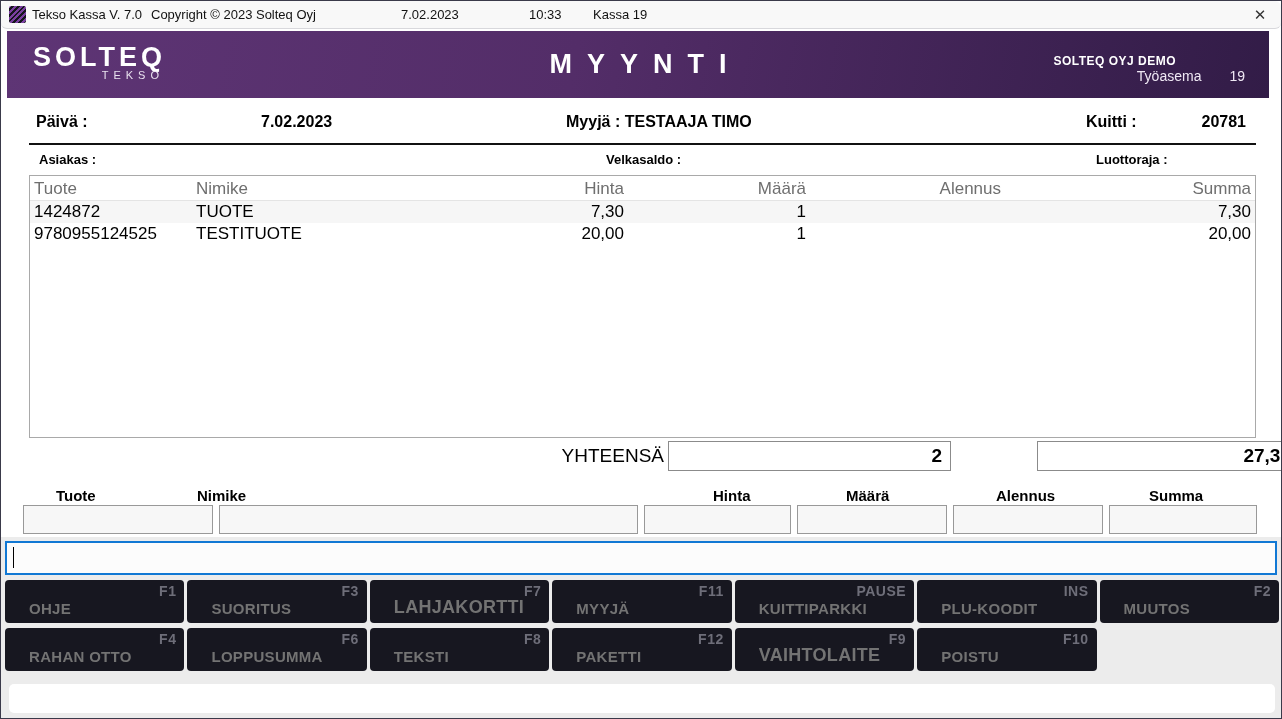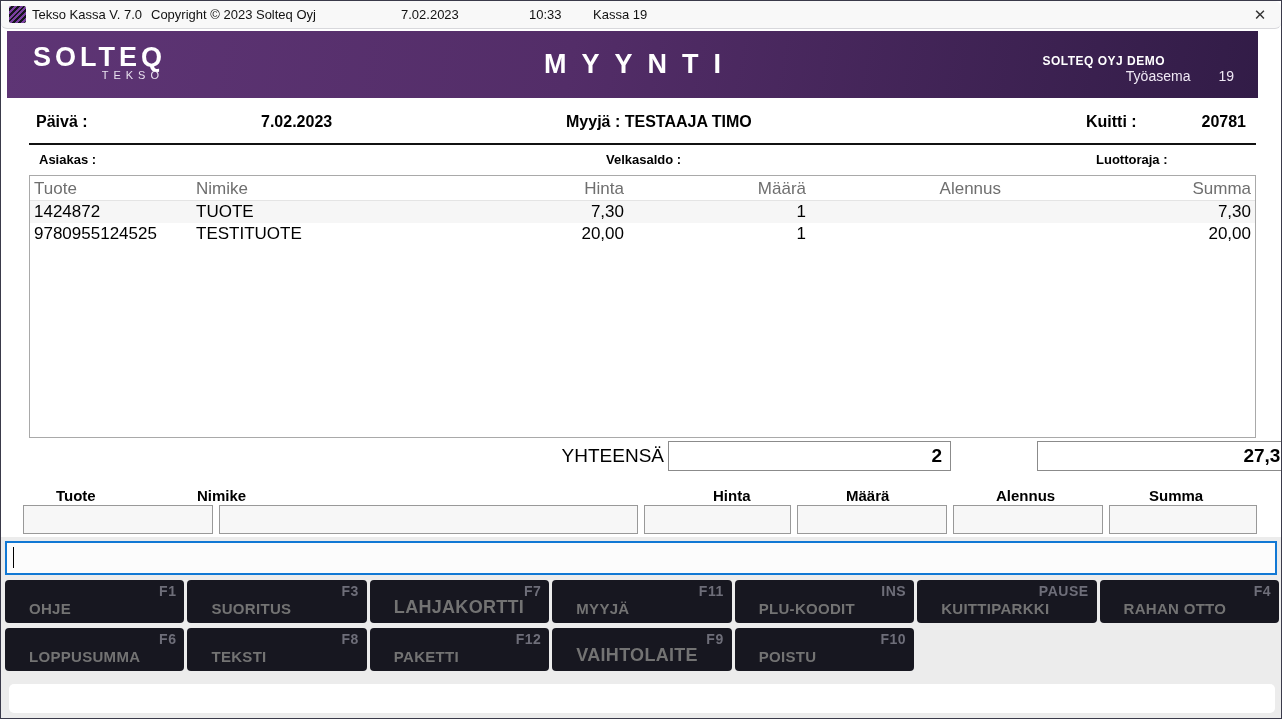--- a/index.html
+++ b/index.html
@@ -29,21 +29,21 @@
   .tb-time  { left:528px; }
   .tb-kassa { left:592px; }
   .tb-close {
     position:absolute; right:8px; top:2px; width:26px; height:24px;
     display:flex; align-items:center; justify-content:center;
     font-size:15px; color:#333; cursor:pointer;
   }
 
   
   .header {
-    position:absolute; top:30px; left:6px; right:23px; height:67px;
+    position:absolute; top:30px; left:6px; right:12px; height:67px;
     background:linear-gradient(100deg,#5e3575 0%,#532d68 45%,#321c47 100%);
     color:#fff;
   }
   .logo { position:absolute; left:26px; top:12px; text-align:center; }
   .logo-main { font-size:27px; font-weight:bold; letter-spacing:4px; line-height:28px; }
   .logo-sub  { font-size:11px; letter-spacing:5px; color:#e9e2ef; text-align:right; margin-top:-2px; padding-right:2px; }
   .header-title {
     position:absolute; left:0; right:0; top:18px; text-align:center;
     font-size:27px; font-weight:bold; letter-spacing:15px; text-indent:15px;
   }
@@ -225,26 +225,30 @@
       </div>
       <div class="fn-btn big">
         <span class="key">F7</span>
         <span class="lbl">LAHJAKORTTI</span>
       </div>
       <div class="fn-btn">
         <span class="key">F11</span>
         <span class="lbl">MYYJÄ</span>
       </div>
       <div class="fn-btn">
+        <span class="key">PAUSE</span>
+        <span class="lbl">KUITTIPARKKI</span>
+      </div>
+      <div class="fn-btn">
         <span class="key">INS</span>
         <span class="lbl">PLU-KOODIT</span>
       </div>
       <div class="fn-btn">
-        <span class="key">PAUSE</span>
-        <span class="lbl">KUITTIPARKKI</span>
+        <span class="key">F2</span>
+        <span class="lbl">MUUTOS</span>
       </div>
       <div class="fn-btn">
         <span class="key">F4</span>
         <span class="lbl">RAHAN OTTO</span>
       </div>
       <div class="fn-btn">
         <span class="key">F6</span>
         <span class="lbl">LOPPUSUMMA</span>
       </div>
       <div class="fn-btn">

